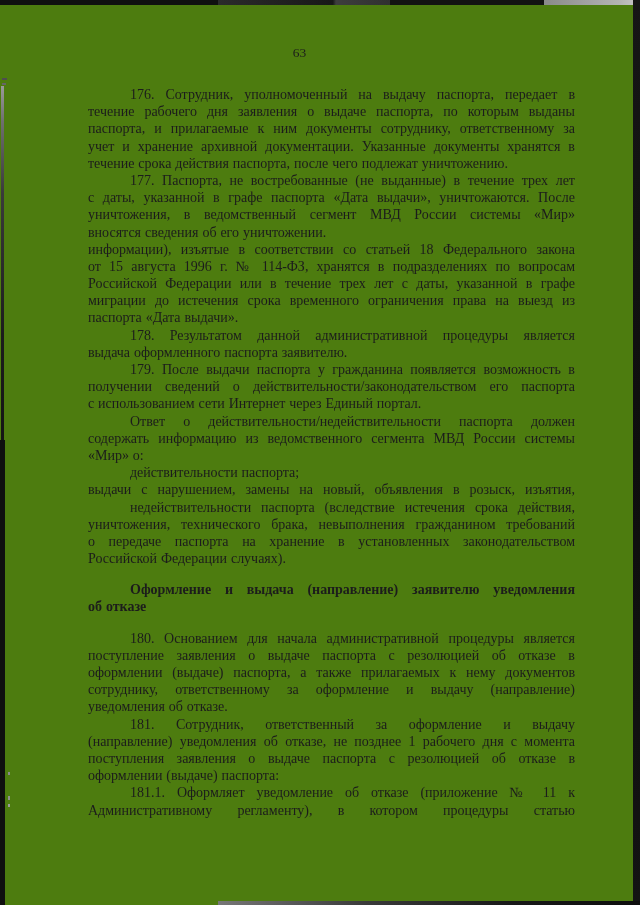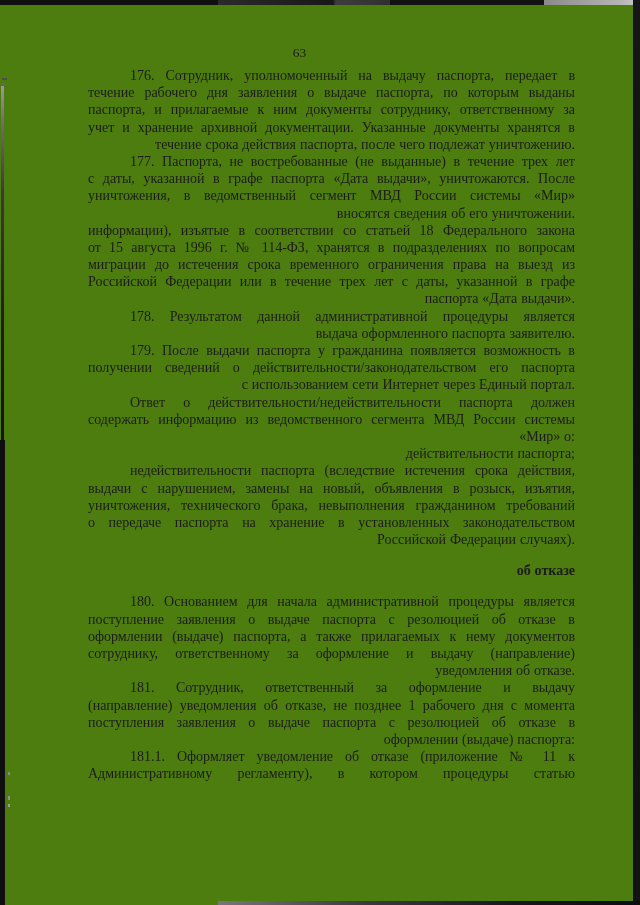--- a/index.html
+++ b/index.html
@@ -45,30 +45,30 @@
   .dot-a  { position: absolute; left: 8px; top: 772px; width: 2px; height: 3px; background: #8a8a8a; }
   .dot-b  { position: absolute; left: 8px; top: 796px; width: 2px; height: 4px; background: #909090; }
   .dot-c  { position: absolute; left: 8px; top: 804px; width: 2px; height: 3px; background: #9a9a9a; }
   
   .page-number {
     position: absolute; top: 46px; left: 88px; width: 487px;
     text-align: center; transform: translateX(-32px);
     font-size: 13.5px; line-height: 14px;
   }
   .content {
-    position: absolute; top: 67px; left: 88px; width: 487px;
+    position: absolute; top: 86px; left: 88px; width: 487px;
   }
   .para { margin: 0; }
   .para.heading { font-weight: bold; margin: 14px 0; }
   .line {
     font-size: 14px;
     line-height: 17.2px;
     height: 17.2px;
     overflow: hidden;
-    text-align: right;
+    text-align: left;
     word-spacing: 0.4px;
   }
   .line.j { text-align: justify; text-align-last: justify; }
   .line.ind { padding-left: 42px; }
 </style>
 </head>
 <body>
 
 <div class="page">
 
@@ -95,49 +95,50 @@
       </div>
       <div class="para">
         <div class="line j ind">177. Паспорта, не востребованные (не выданные) в течение трех лет</div>
         <div class="line j">с даты, указанной в графе паспорта «Дата выдачи», уничтожаются. После</div>
         <div class="line j">уничтожения, в ведомственный сегмент МВД России системы «Мир»</div>
         <div class="line">вносятся сведения об его уничтожении.</div>
       </div>
       <div class="para">
         <div class="line j">информации), изъятые в соответствии со статьей 18 Федерального закона</div>
         <div class="line j">от 15 августа 1996 г. № 114-ФЗ, хранятся в подразделениях по вопросам</div>
+        <div class="line j">Российской Федерации или в течение трех лет с даты, указанной в графе</div>
         <div class="line j">миграции до истечения срока временного ограничения права на выезд из</div>
-        <div class="line j">Российской Федерации или в течение трех лет с даты, указанной в графе</div>
         <div class="line">паспорта «Дата выдачи».</div>
       </div>
       <div class="para">
         <div class="line j ind">178. Результатом данной административной процедуры является</div>
         <div class="line">выдача оформленного паспорта заявителю.</div>
       </div>
       <div class="para">
         <div class="line j ind">179. После выдачи паспорта у гражданина появляется возможность в</div>
         <div class="line j">получении сведений о действительности/законодательством его паспорта</div>
         <div class="line">с использованием сети Интернет через Единый портал.</div>
       </div>
       <div class="para">
         <div class="line j ind">Ответ о действительности/недействительности паспорта должен</div>
         <div class="line j">содержать информацию из ведомственного сегмента МВД России системы</div>
         <div class="line">«Мир» о:</div>
       </div>
       <div class="para">
         <div class="line ind">действительности паспорта;</div>
       </div>
       <div class="para">
+        <div class="line j">выдачи с нарушением, замены на новый, объявления в розыск, изъятия,</div>
         <div class="line j ind">недействительности паспорта (вследствие истечения срока действия,</div>
-        <div class="line j">выдачи с нарушением, замены на новый, объявления в розыск, изъятия,</div>
         <div class="line j">уничтожения, технического брака, невыполнения гражданином требований</div>
         <div class="line j">о передаче паспорта на хранение в установленных законодательством</div>
         <div class="line">Российской Федерации случаях).</div>
       </div>
       <div class="para heading">
+        <div class="line j ind">Оформление и выдача (направление) заявителю уведомления</div>
         <div class="line">об отказе</div>
       </div>
       <div class="para">
         <div class="line j ind">180. Основанием для начала административной процедуры является</div>
         <div class="line j">поступление заявления о выдаче паспорта с резолюцией об отказе в</div>
         <div class="line j">оформлении (выдаче) паспорта, а также прилагаемых к нему документов</div>
         <div class="line j">сотруднику, ответственному за оформление и выдачу (направление)</div>
         <div class="line">уведомления об отказе.</div>
       </div>
       <div class="para">

